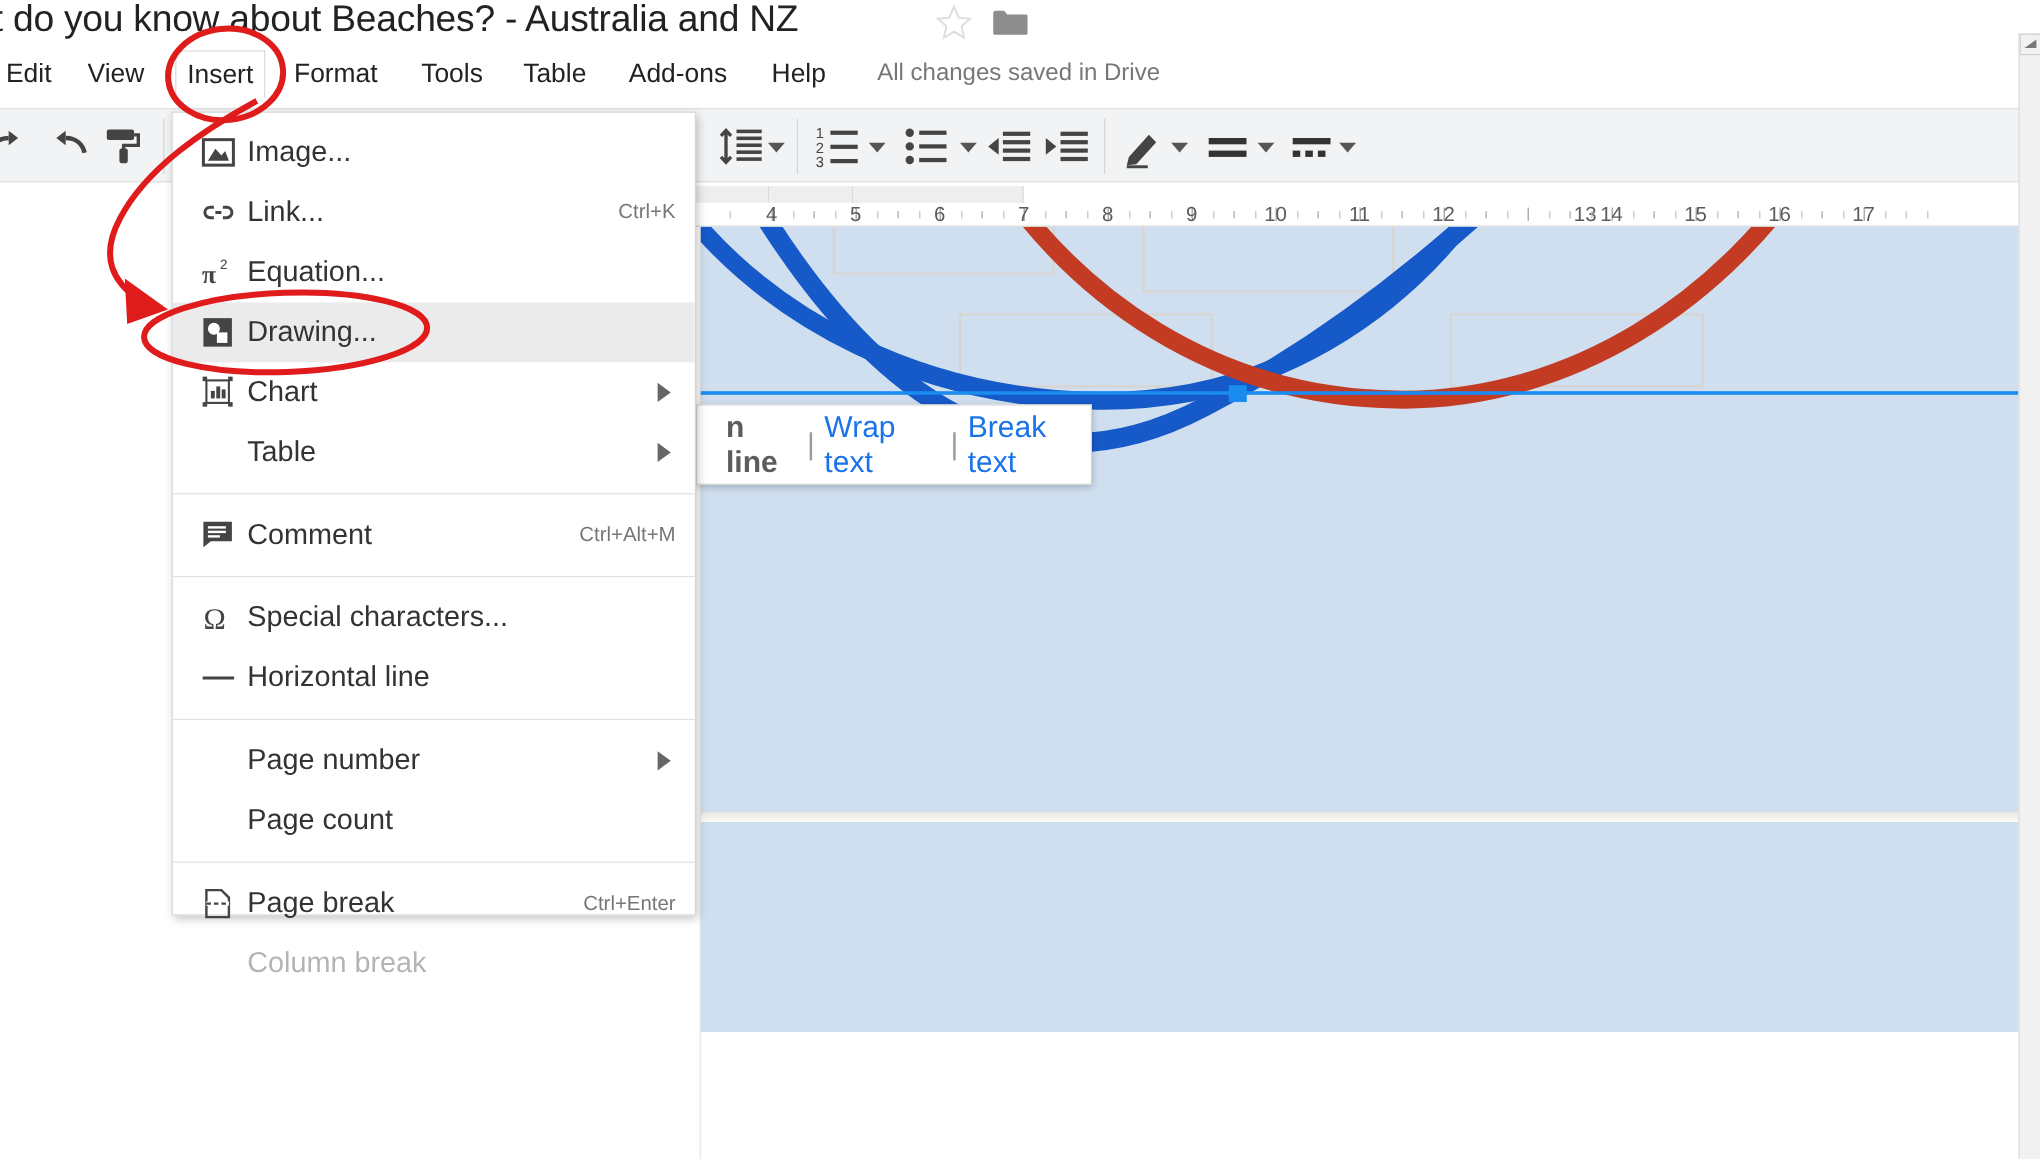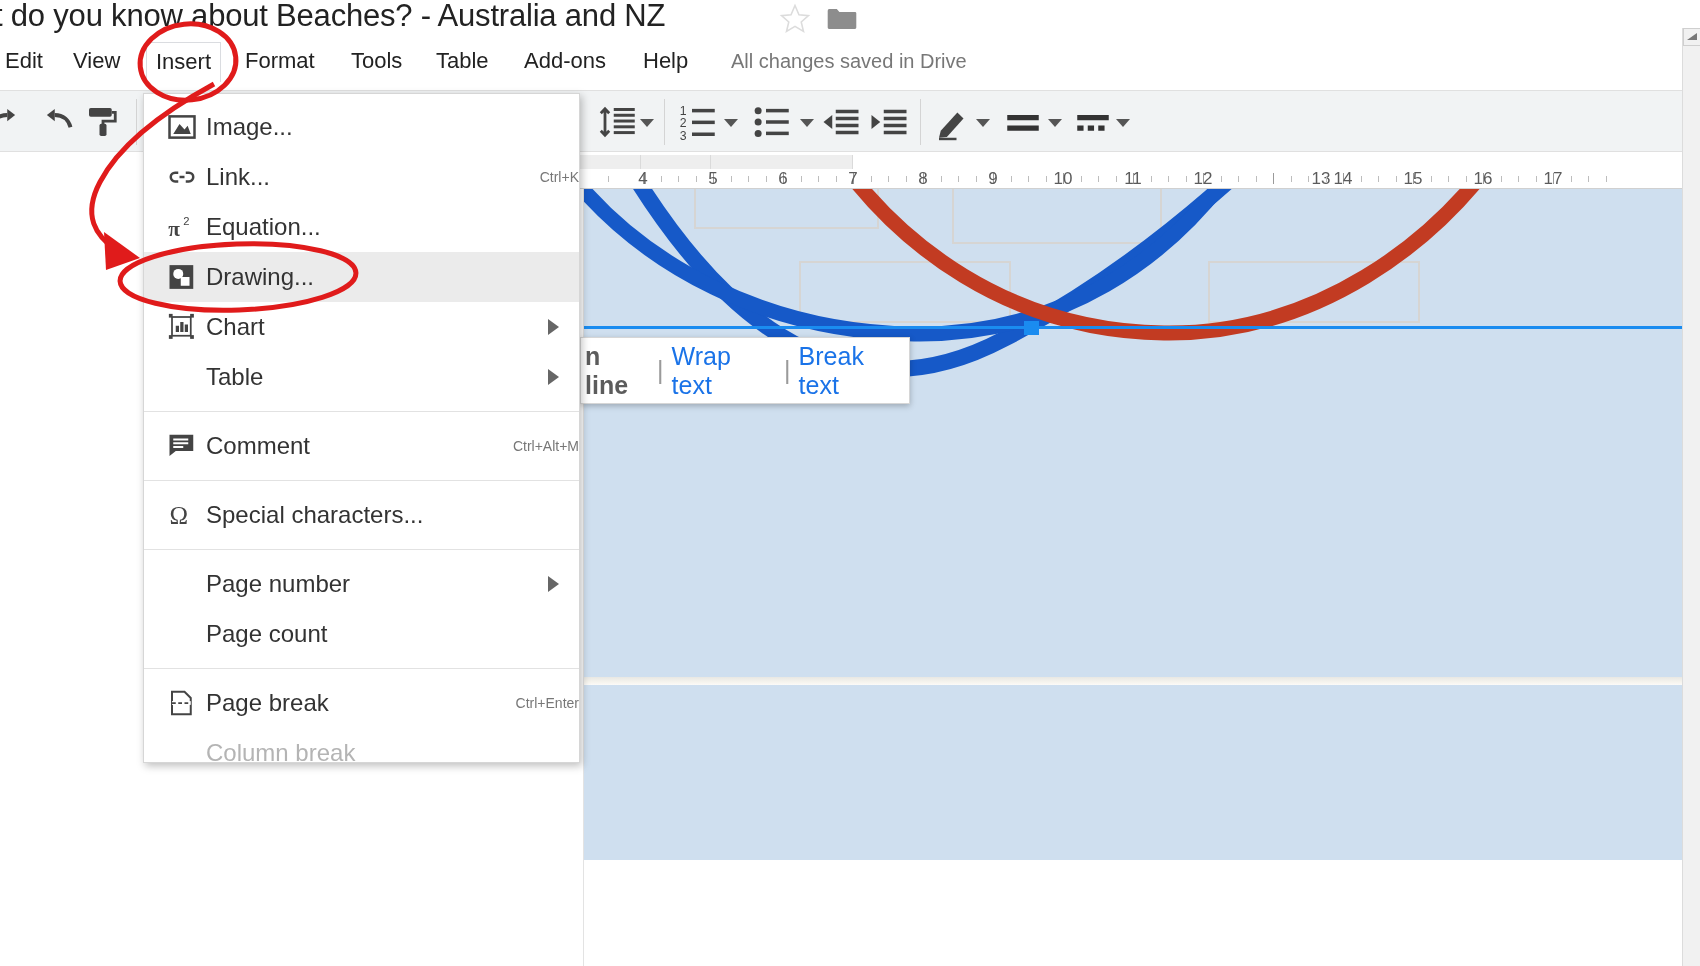--- a/index.html
+++ b/index.html
@@ -118,21 +118,21 @@
     position: absolute; left: 440px; top: 132px; width: 15px; height: 14px;
     background: #1a8cf0;
   }
 
   
   .img-bubble {
     position: absolute; left: 580px; top: 337px; width: 330px; height: 67px;
     background: #ffffff; border: 1px solid #d6d6d6;
     box-shadow: 0 2px 6px rgba(0,0,0,.25);
     z-index: 40;
-    display: flex; align-items: center; padding-left: 4px;
+    display: flex; align-items: center; padding-left: 24px;
   }
   .bub-txt { font-size: 25px; color: #5c5c5c; font-weight: bold; }
   .bub-sep { font-size: 25px; color: #9a9a9a; margin: 0 8px; font-weight: normal;}
   .bub-link { font-size: 25px; color: #1a73e8; }
 
   
   .dropdown {
     position: absolute; left: 143px; top: 93px; width: 437px; height: 670px;
     background: #ffffff; border: 1px solid #d6d6d6;
     box-shadow: 2px 3px 8px rgba(0,0,0,.25);
@@ -141,21 +141,21 @@
   }
   .dd-item {
     position: relative; height: 50px; display: flex; align-items: center;
     padding-left: 14px; white-space: nowrap;
   }
   .dd-item.hl { background: #ebebeb; }
   .dd-ico { width: 48px; height: 30px; flex: 0 0 48px; display:flex; align-items:center; justify-content:center; }
   .dd-label { font-size: 24px; color: #333; }
   .dd-label.dim { color: #b4b4b4; }
   .dd-short {
-    position: absolute; right: 0; font-size: 14px; color: #777;
+    position: absolute; right: 16px; font-size: 17px; color: #777;
   }
   .dd-arrow {
     position: absolute; right: 20px; width: 0; height: 0;
     border-top: 8px solid transparent; border-bottom: 8px solid transparent;
     border-left: 11px solid #666;
   }
   .dd-div { height: 1px; background: #e2e2e2; margin: 9px 0; }
 
   
   .annot { position: absolute; left: 0; top: 0; width: 1700px; height: 966px;
@@ -517,20 +517,28 @@
       </div>
       <div class="dd-div"></div>
       <div class="dd-item">
         <div class="dd-ico">
           <svg width="30" height="30" viewBox="0 0 24 24">
             <text x="2" y="19" font-size="20" fill="#444" font-family="Liberation Serif, serif">Ω</text>
           </svg>
         </div>
         <div class="dd-label">Special characters...</div>
       </div>
+      <div class="dd-item">
+        <div class="dd-ico">
+          <svg width="30" height="30" viewBox="0 0 24 24">
+            <rect x="1.5" y="11" width="21" height="2" fill="#444"></rect>
+          </svg>
+        </div>
+        <div class="dd-label">Horizontal line</div>
+      </div>
       <div class="dd-div"></div>
       <div class="dd-item">
         <div class="dd-ico"></div>
         <div class="dd-label">Page number</div>
         <div class="dd-arrow"></div>
       </div>
       <div class="dd-item">
         <div class="dd-ico"></div>
         <div class="dd-label">Page count</div>
       </div>

